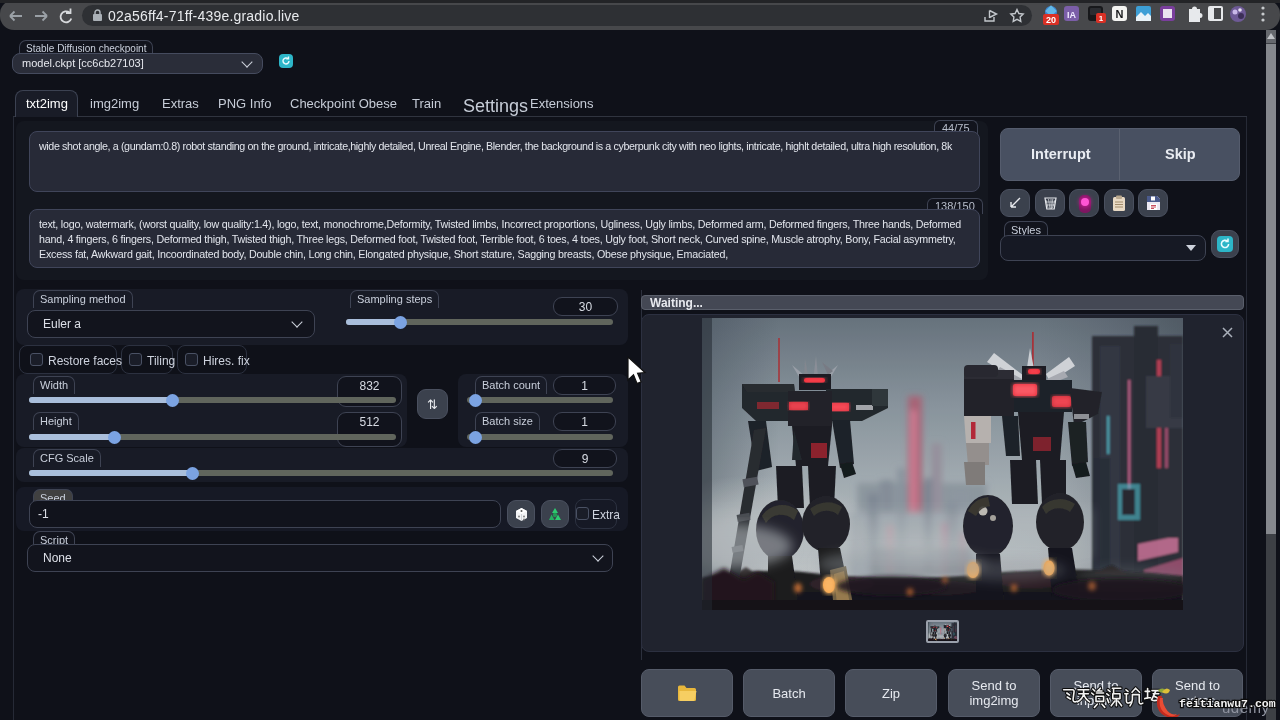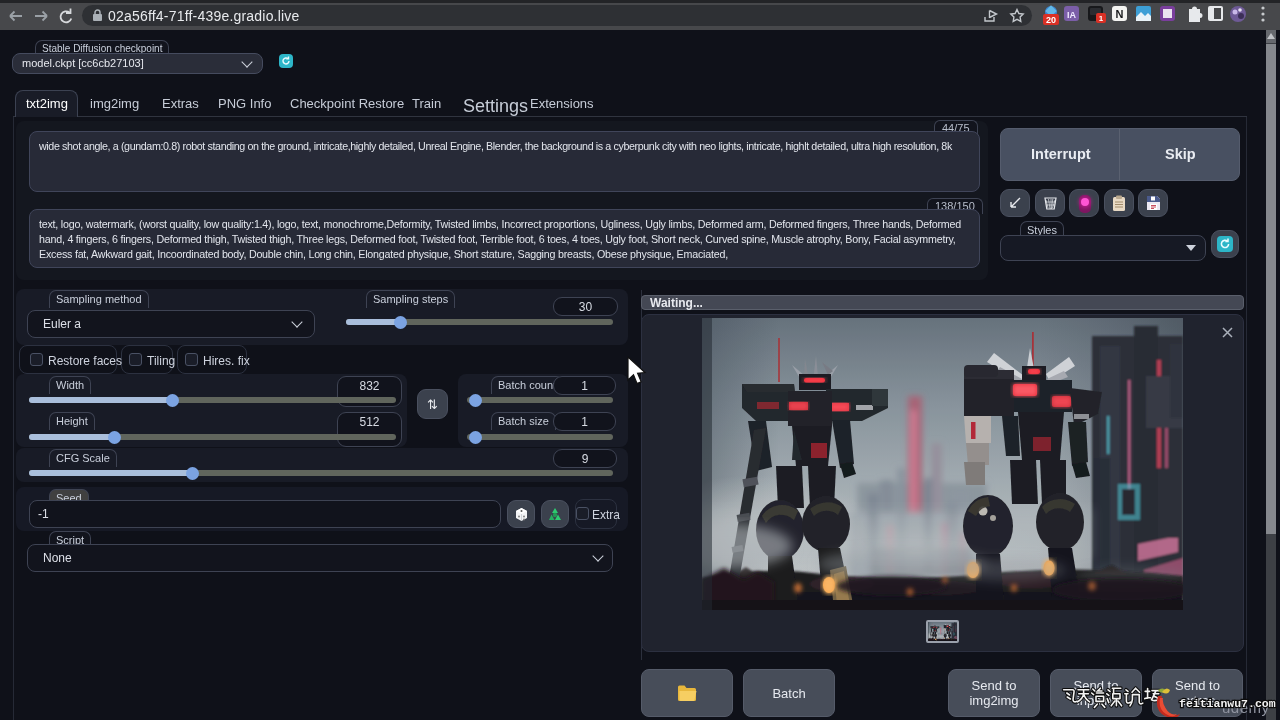--- a/index.html
+++ b/index.html
@@ -1,30 +1,30 @@
 <!DOCTYPE html>
 <html><head>
 <meta charset="utf-8">
 <style>
   * { margin:0; padding:0; box-sizing:border-box; }
   html,body { width:1280px; height:720px; overflow:hidden; background:#0f1119;
     font-family:"Liberation Sans", sans-serif; }
   .abs { position:absolute; }
   #stage { position:relative; width:1280px; height:720px; }
   
-  #chrome { position:absolute; left:0; top:0; width:1280px; height:30px; background:#47484b; }
+  #chrome { position:absolute; left:0; top:0; width:1280px; height:30px; background:#47484b;border-radius:14px; }
   #chrome .topstrip { position:absolute; left:0; top:0; width:1280px; height:3px; background:#232427; }
   #urlpill { position:absolute; left:82px; top:5px; width:950px; height:21px; border-radius:11px;
     background:#2e3034; color:#e8eaed; }
   #urlpill .lock { position:absolute; left:10px; top:4px; }
   #urlpill .url { position:absolute; left:26px; top:2.5px; font-size:14px; letter-spacing:.2px; }
   
   .chip { position:absolute; font-size:11px; color:#c9cfdb; background:#12141d;
     border:1px solid #3e4353; border-bottom:none; border-radius:7px 7px 0 0;
-    padding:2px 6px 3px 6px; line-height:12px; white-space:nowrap;margin-left:16px; }
+    padding:2px 6px 3px 6px; line-height:12px; white-space:nowrap; }
   .box  { position:absolute; background:#12141d; border:1px solid #3e4353; border-radius:8px; }
   .ta   { position:absolute; background:#272a37; border:1px solid #40455a; border-radius:8px;
     color:#e2e5ec; font-size:12.5px; line-height:15px; padding:7px 9px; }
   .cnt  { position:absolute; font-size:11px; color:#b9bfcc; background:#12141d;
     border:1px solid #3e4353; border-bottom:none; border-radius:6px 6px 0 0; padding:1px 7px 2px 7px;text-decoration:underline; }
   .lbl  { position:absolute; font-size:12px; color:#ced3de; white-space:nowrap; }
   .num  { position:absolute; background:#11131c; border:1px solid #3e4353; border-radius:9px;
     color:#d7dbe3; font-size:12px; text-align:center; }
   .track { position:absolute; height:6px; border-radius:3px; background:#60655c; }
   .fill  { position:absolute; height:6px; border-radius:3px; background:#a9bedb; }
@@ -112,21 +112,21 @@
   <svg class="abs" style="left:281px;top:56px" width="10" height="10" viewBox="0 0 10 10" fill="none" stroke="#eafcff" stroke-width="1.4">
       <path d="M8 5 a3 3 0 1 1 -1 -2.3 M7.5 0.5 v2.3 h-2.3"></path>
     </svg>
 
   <div class="abs" style="left:13px;top:116px;width:1234px;height:1px;background:#30343f"></div>
   <div class="abs" style="left:15px;top:90px;width:63px;height:27px;background:#191c27;border:1px solid #3c4252;border-bottom:none;border-radius:8px 8px 0 0"></div>
   <div class="lbl" style="left:26px;top:96px;color:#fff;font-size:13px">txt2img</div>
   <div class="lbl" style="left:90px;top:96px;color:#c6ccd7;font-size:13px">img2img</div>
   <div class="lbl" style="left:162px;top:96px;color:#c6ccd7;font-size:13px">Extras</div>
   <div class="lbl" style="left:218px;top:96px;color:#c6ccd7;font-size:13px">PNG Info</div>
-  <div class="lbl" style="left:290px;top:96px;color:#c6ccd7;font-size:13px">Checkpoint Restore</div>
+  <div class="lbl" style="left:290px;top:96px;color:#c6ccd7;font-size:13px">Checkpoint Obese</div>
   <div class="lbl" style="left:412px;top:96px;color:#c6ccd7;font-size:13px">Train</div>
   <div class="lbl" style="left:463px;top:96px;color:#c6ccd7;font-size:18px">Settings</div>
   <div class="lbl" style="left:530px;top:96px;color:#c6ccd7;font-size:13px">Extensions</div>
 
   <div class="abs" style="left:13px;top:117px;width:1px;height:603px;background:#262a36"></div>
   <div class="abs" style="left:1246px;top:117px;width:1px;height:603px;background:#262a36"></div>
   <div class="abs" style="left:641px;top:290px;width:1px;height:370px;background:#2c303d"></div>
 
   <div class="panel" style="left:16px;top:121px;width:972px;height:159px;background:#14171f"></div>
   <div class="cnt" style="left:934px;top:120px">44/75</div>
@@ -491,20 +491,21 @@
       </svg>
   </div>
 
   <div class="btn" style="left:641px;top:669px;width:92px;height:48px">
     <svg width="20" height="16" viewBox="0 0 20 16">
         <path d="M1 2 a1.5 1.5 0 0 1 1.5 -1.5 h5 l2 2.5 h8 a1.5 1.5 0 0 1 1.5 1.5 v10 a1.5 1.5 0 0 1 -1.5 1.5 h-15 A1.5 1.5 0 0 1 1 14.5 z" fill="#e8b73c"></path>
         <path d="M2.5 6 h17 l-2 9 a1.5 1.5 0 0 1 -1.5 1 h-12 a1.5 1.5 0 0 1 -1.5 -1.2 z" fill="#f6ce62"></path>
       </svg>
   </div>
   <div class="btn" style="left:743px;top:669px;width:92px;height:48px">Batch</div>
+  <div class="btn" style="left:845px;top:669px;width:92px;height:48px">Zip</div>
   <div class="btn" style="left:948px;top:669px;width:92px;height:48px;flex-direction:column;line-height:15px">
       <span>Send to</span>
       <span>img2img</span>
     </div>
   <div class="btn" style="left:1050px;top:669px;width:92px;height:48px;flex-direction:column;line-height:15px">
       <span>Send to</span>
       <span>inpaint</span>
     </div>
   <div class="btn" style="left:1152px;top:669px;width:91px;height:48px;flex-direction:column;line-height:15px">
       <span>Send to</span>

